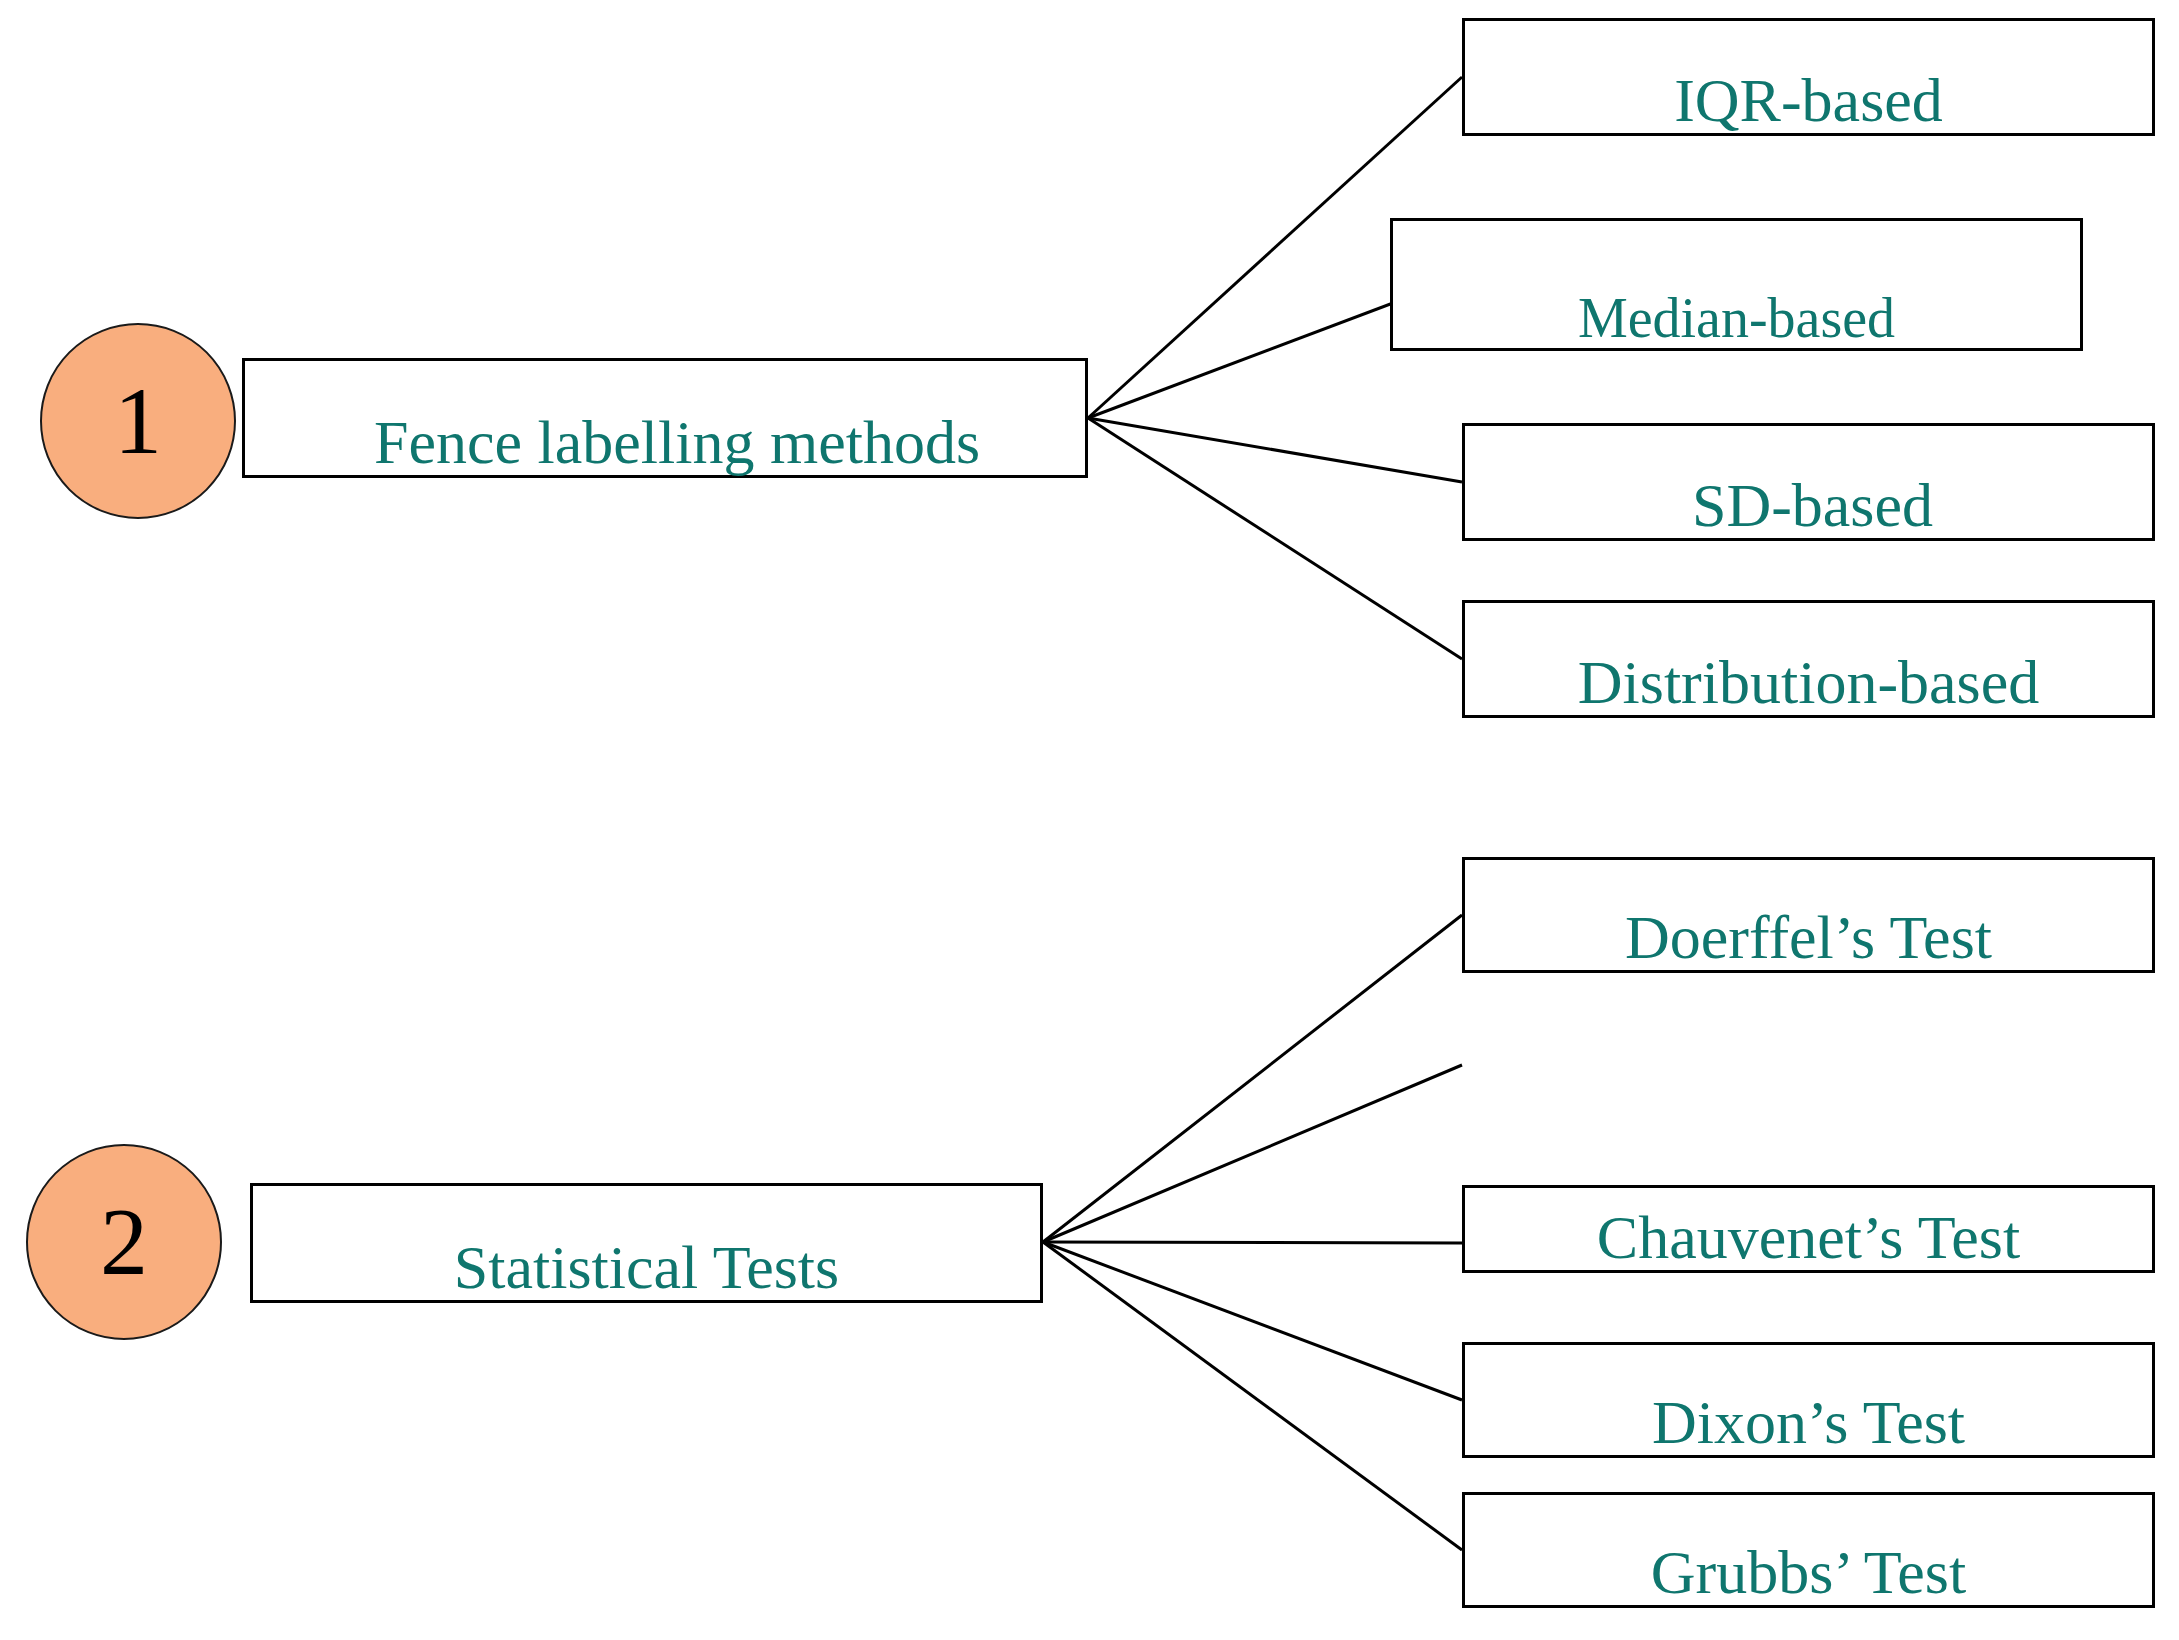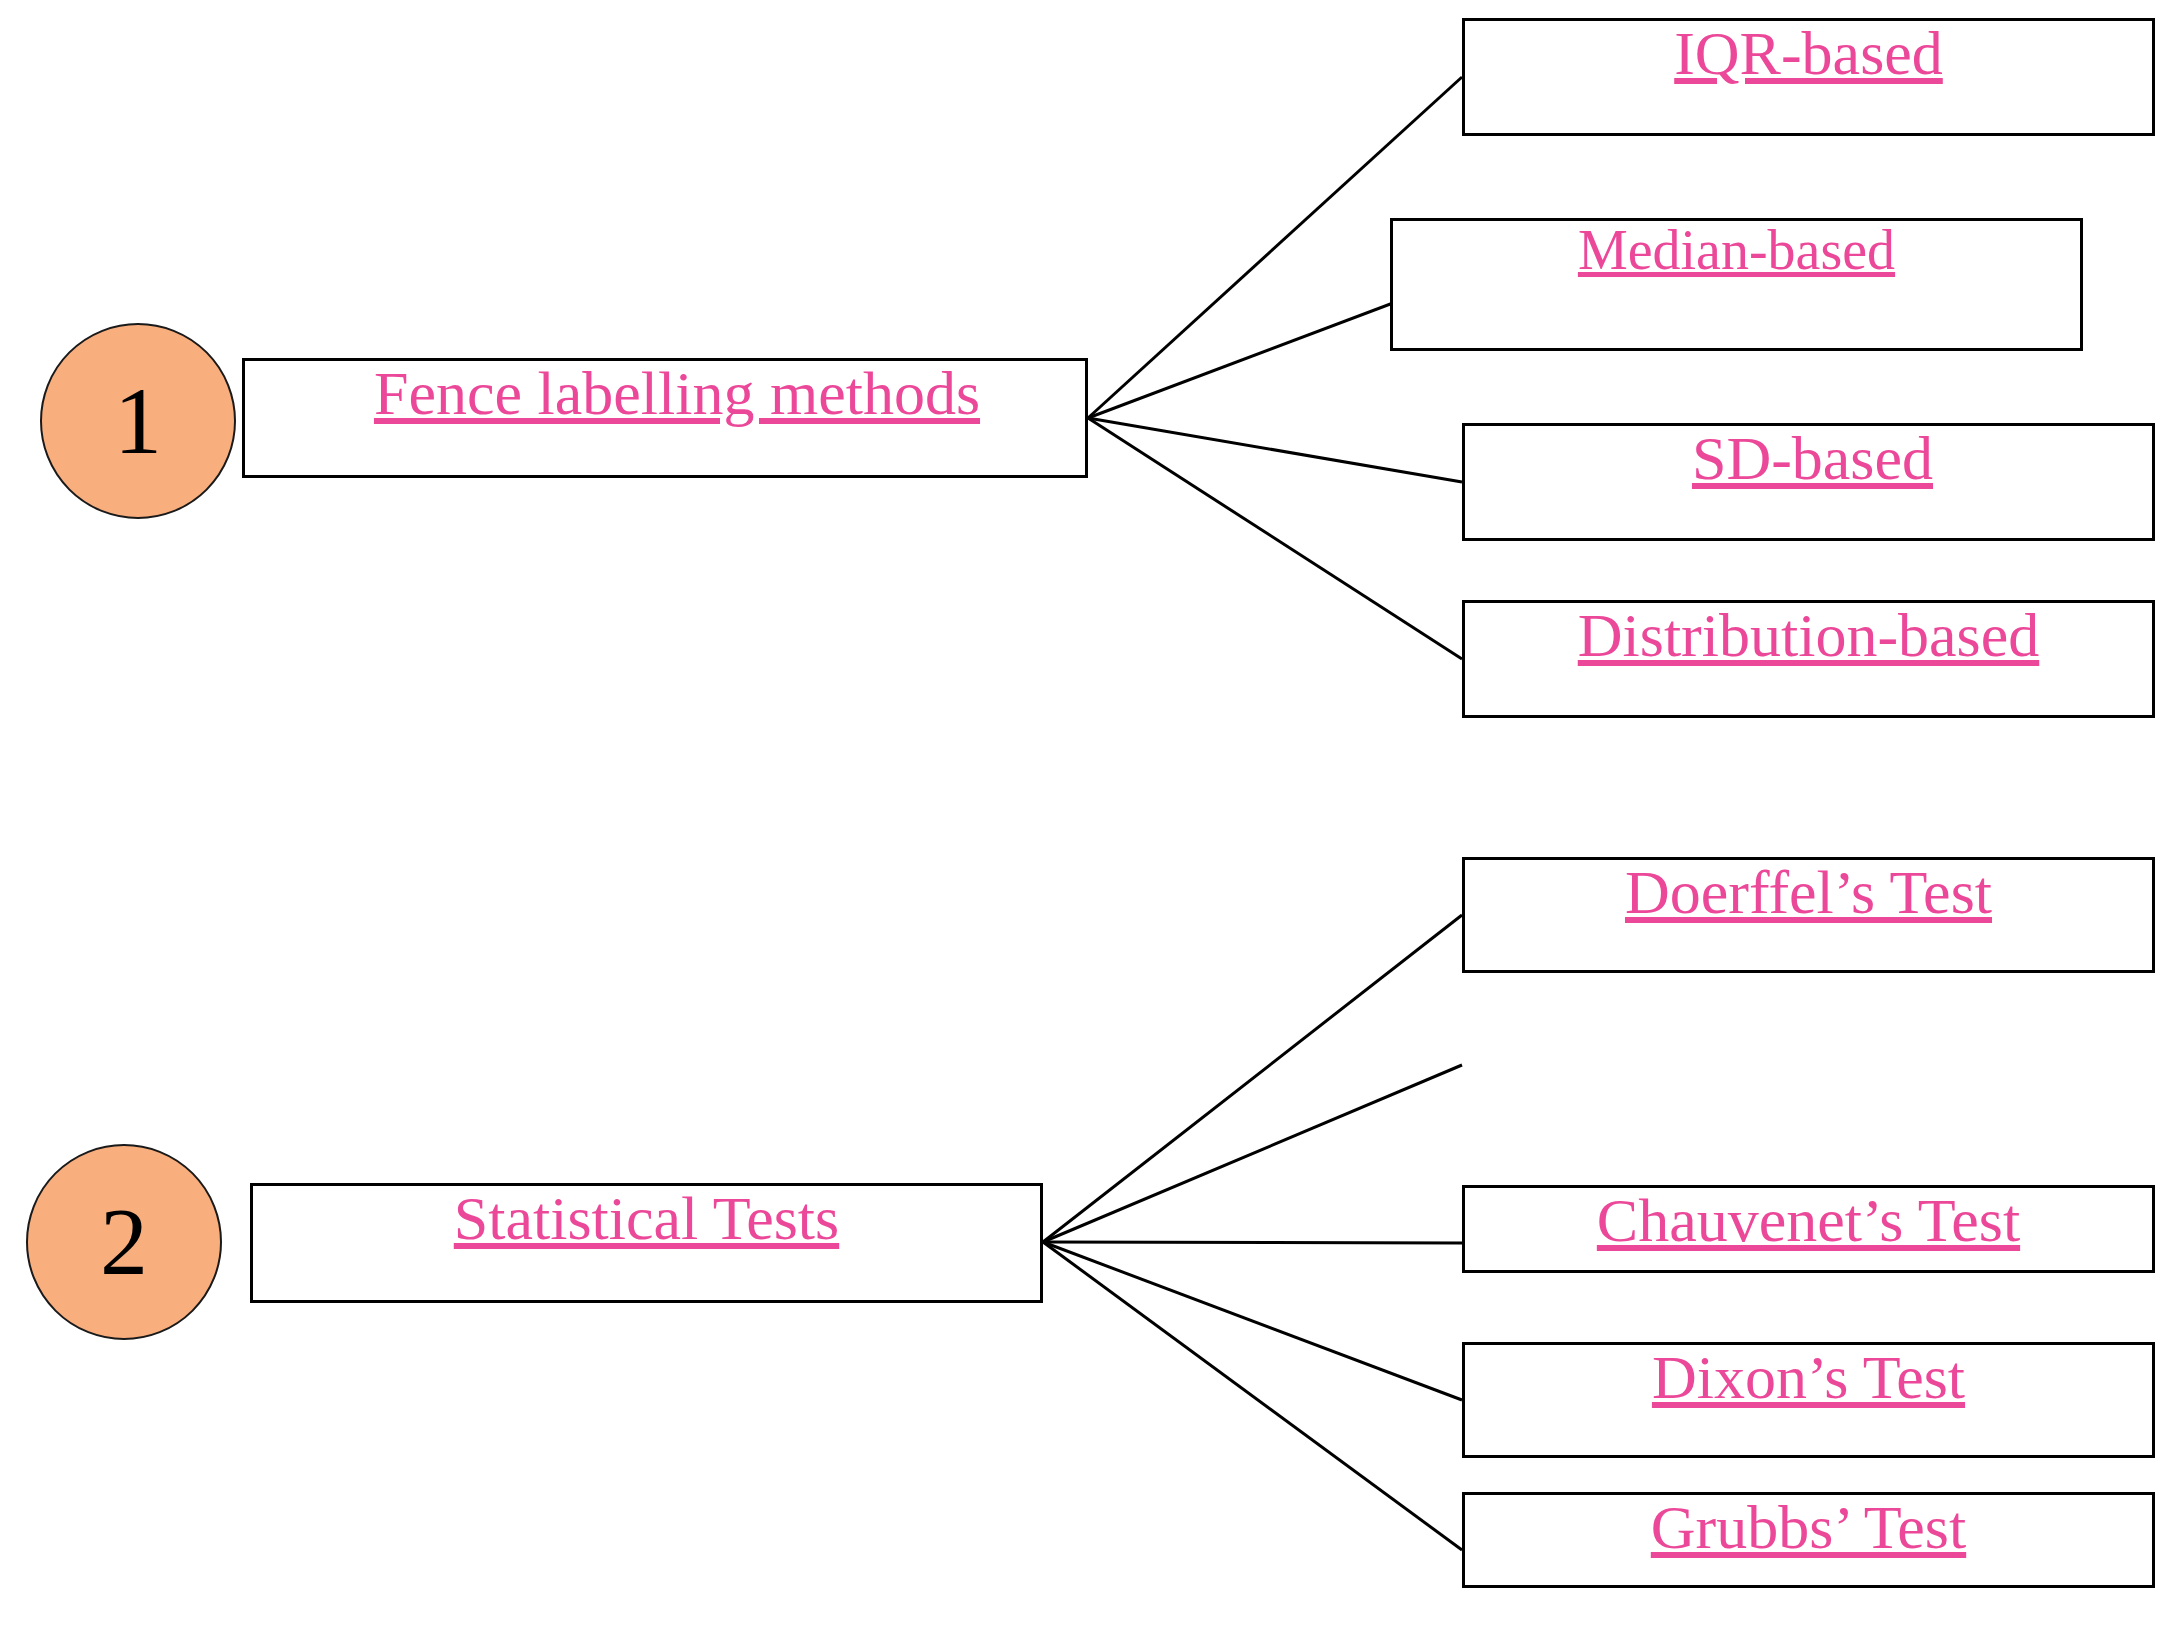--- a/index.html
+++ b/index.html
@@ -34,24 +34,23 @@
     box-sizing: border-box;
     color: #000000;
     line-height: 1;
   }
   .node-box {
     position: absolute;
     box-sizing: border-box;
     border: 3px solid #000000;
     background: #ffffff;
     display: flex;
-    align-items: flex-start;
-    color: #ec4899;
+    align-items: flex-end;
+    color: #0f766e;
     line-height: 1.05;
-    text-decoration: underline;
   }
   .node-box.centered { justify-content: center; }
   .root-box { border-width: 3px; }
   .leaf-box { border-width: 3px; }
 </style>
 </head>
 <body>
 
 <div id="page">
 
@@ -111,17 +110,17 @@
 
 
   <div class="node-box leaf-box centered" style="left:1462px; top:1185px; width:693px; height:88px; font-size:62px;">
     <span>Chauvenet’s Test</span>
   </div>
 
   <div class="node-box leaf-box centered" style="left:1462px; top:1342px; width:693px; height:116px; font-size:62px;">
     <span>Dixon’s Test</span>
   </div>
 
-  <div class="node-box leaf-box centered" style="left:1462px; top:1492px; width:693px; height:96px; font-size:62px;">
+  <div class="node-box leaf-box centered" style="left:1462px; top:1492px; width:693px; height:116px; font-size:62px;">
     <span>Grubbs’ Test</span>
   </div>
 
 </div>
 
 </body></html>

